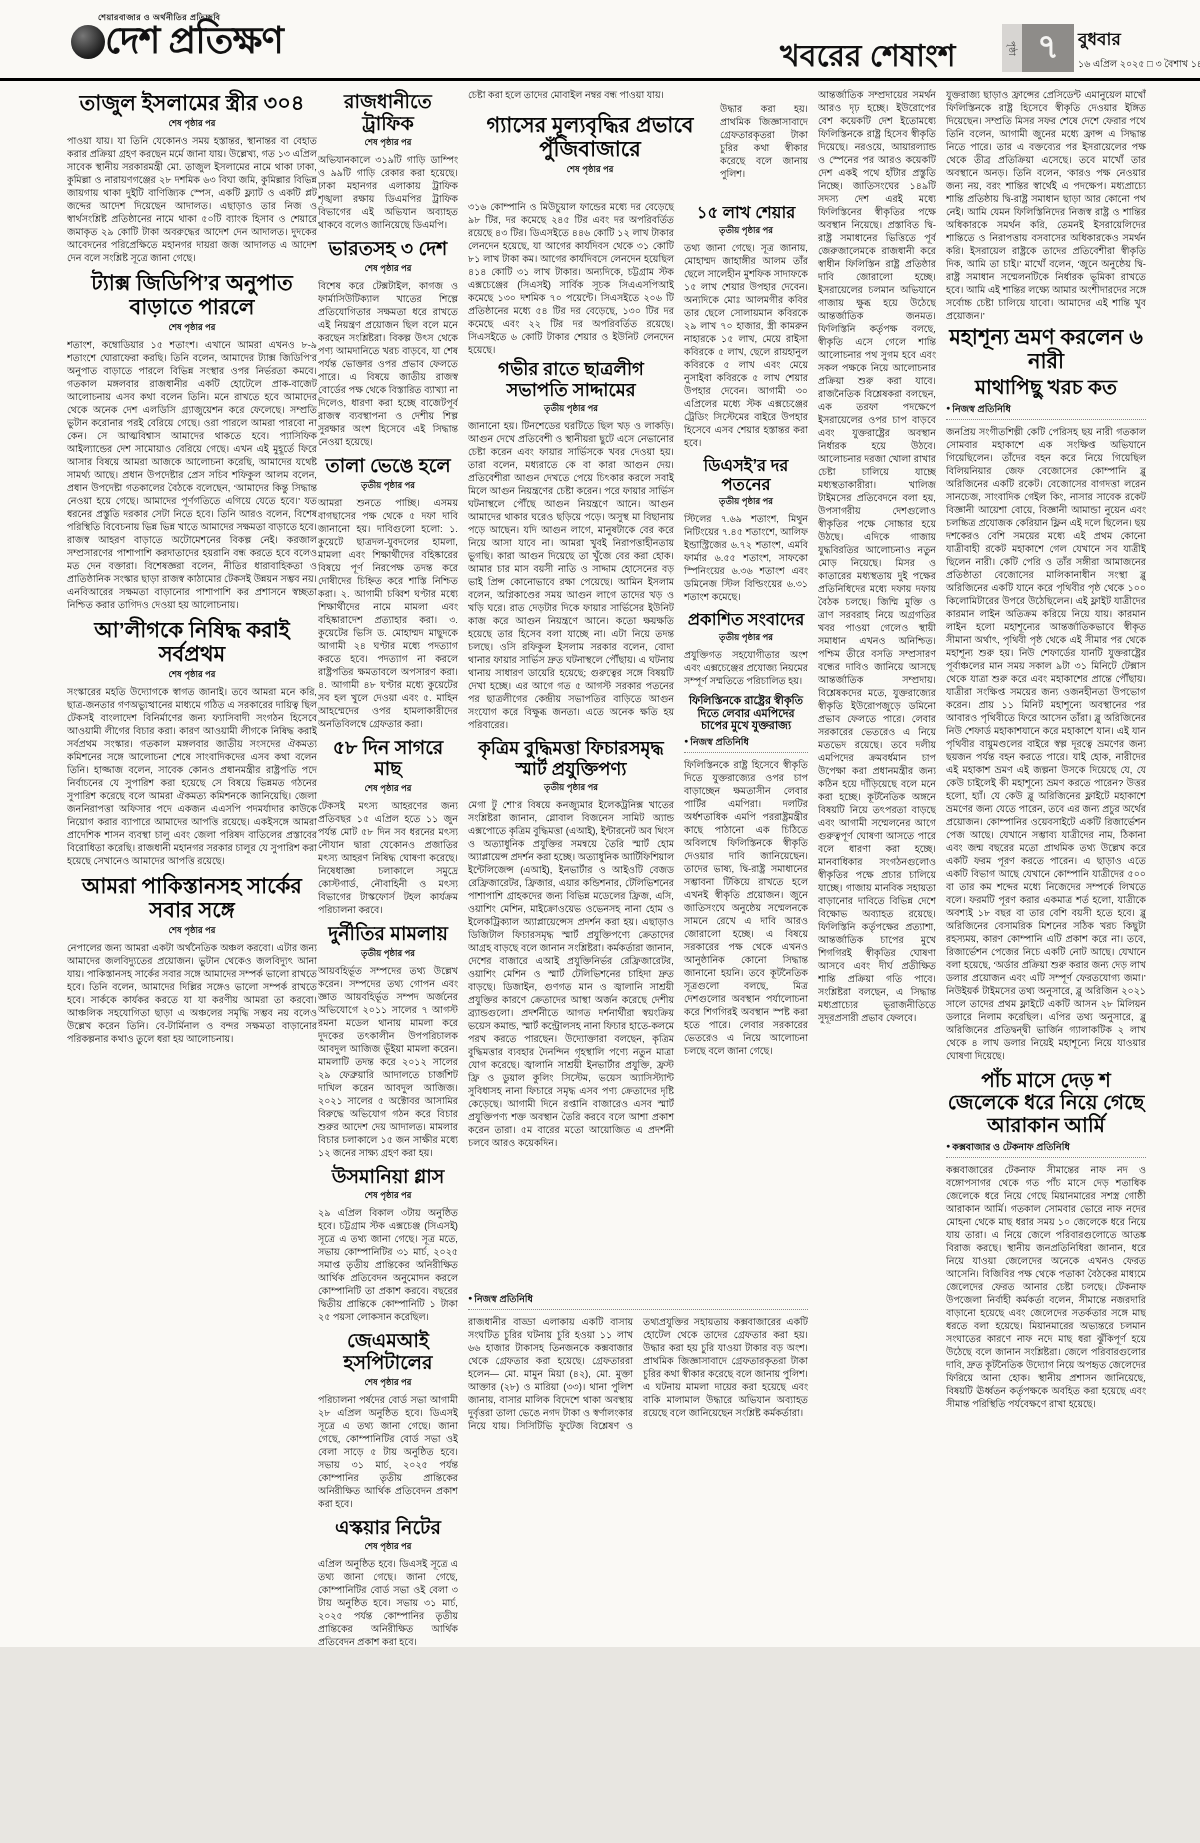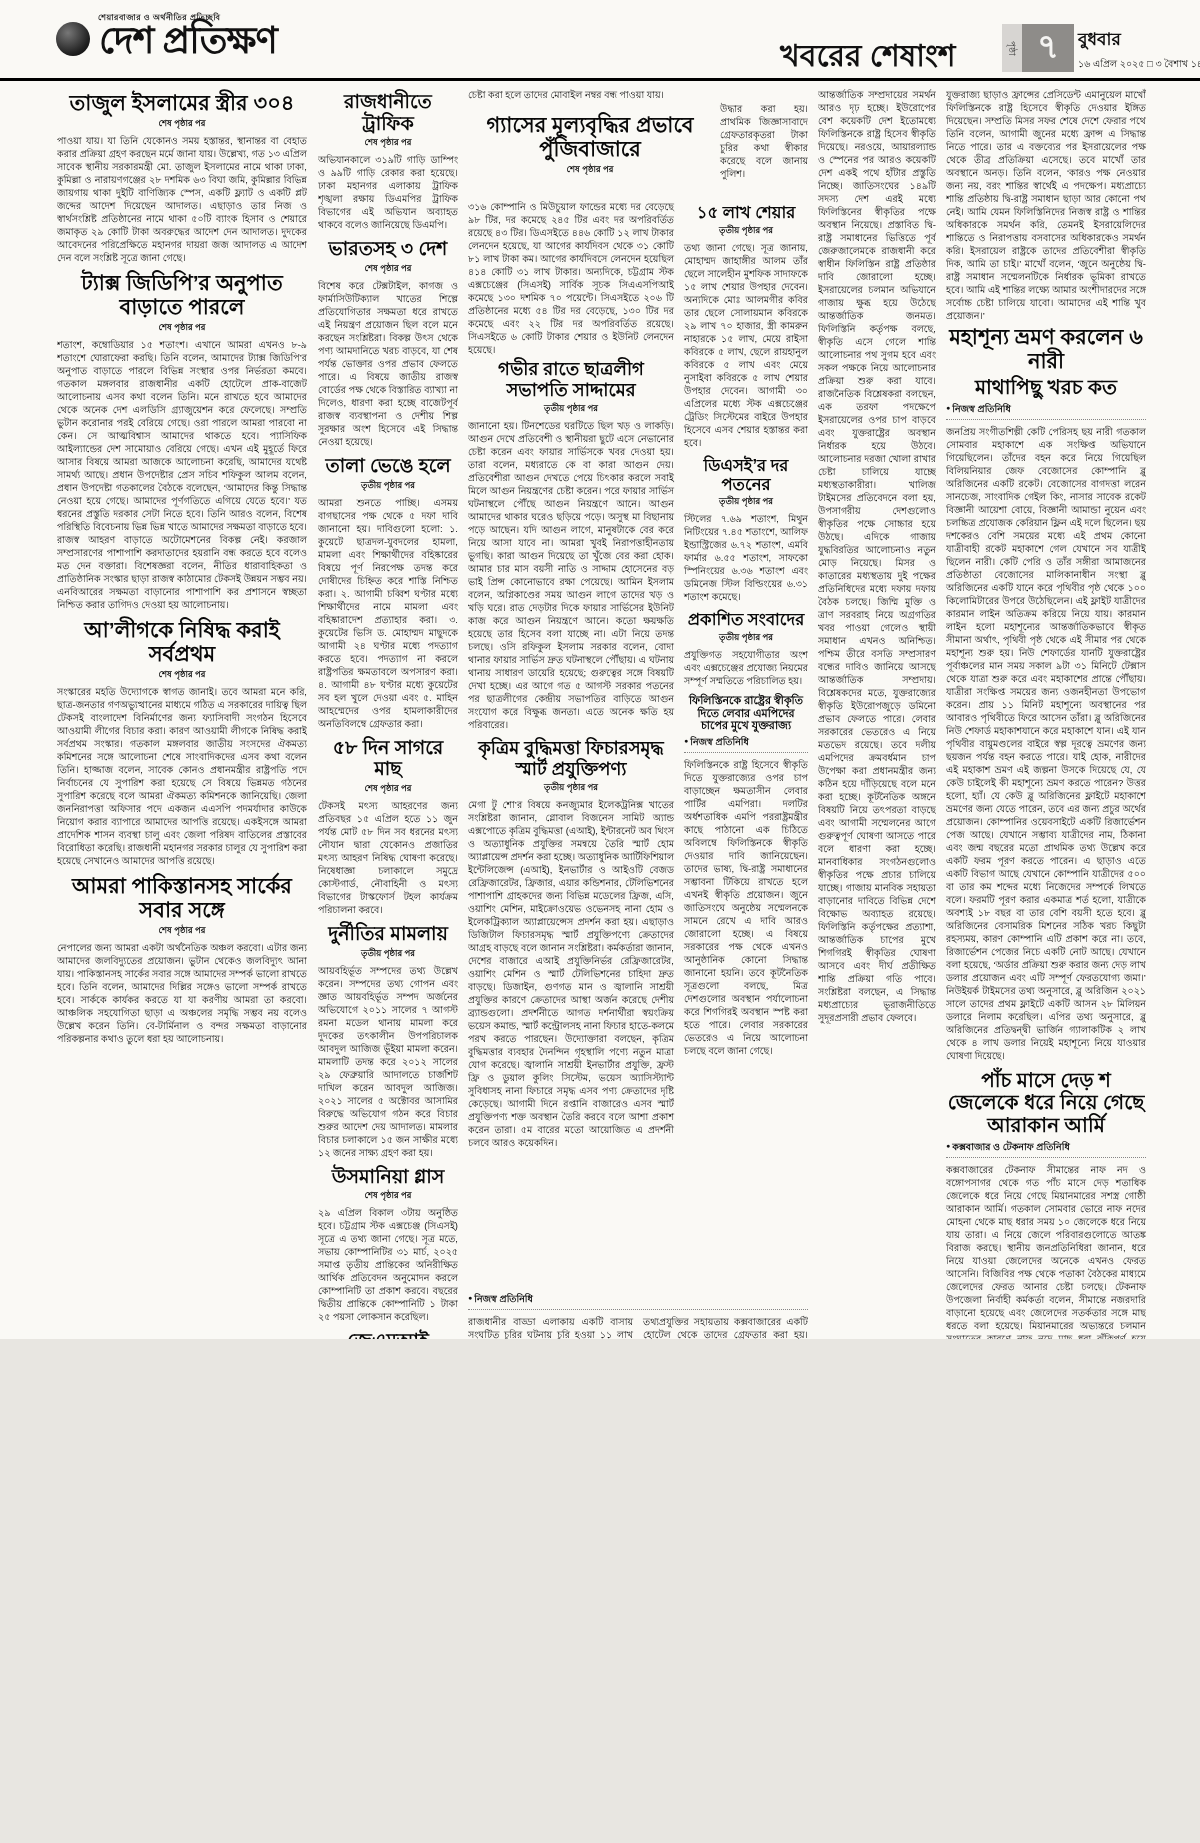--- a/index.html
+++ b/index.html
@@ -1,36 +1,36 @@
 <!DOCTYPE html>
 <html lang="bn"><head>
 <meta charset="utf-8">
 <style>
   html,body{margin:0;padding:0;background:#e8e6e1;}
-  .page{position:relative;width:1200px;height:1339px;background:#faf9f5;color:#111;
+  .page{position:relative;width:1200px;height:1647px;background:#faf9f5;color:#111;
         font-family:"Liberation Sans","DejaVu Sans",sans-serif;overflow:hidden;margin:0 auto;}
   
   .hdr{position:absolute;left:0;top:0;width:1200px;height:80px;}
   .tagline{position:absolute;left:98px;top:11px;font-size:8px;font-weight:bold;letter-spacing:.5px;color:#222;}
-  .brand{position:absolute;left:56px;top:22px;display:flex;align-items:flex-start;gap:9px;}
+  .brand{position:absolute;left:71px;top:22px;display:flex;align-items:flex-end;gap:0;}
   .emblem{width:34px;height:34px;border-radius:50%;background:radial-gradient(circle at 35% 32%,#777 0%,#222 65%,#000 100%);flex:0 0 auto;}
   .brand-title{font-size:37px;font-weight:900;line-height:1;letter-spacing:-1px;}
   .section-title{position:absolute;left:780px;top:32px;font-size:30px;font-weight:900;}
   .pagebox{position:absolute;left:1002px;top:24px;display:flex;}
   .pglabel{width:20px;height:48px;background:#d7d5d2;color:#333;font-size:9px;writing-mode:vertical-rl;
            display:flex;align-items:center;justify-content:center;}
   .pgnum{width:52px;height:48px;background:#8e8c89;color:#f5f4f2;font-size:34px;font-weight:bold;
          display:flex;align-items:center;justify-content:center;}
   .daydate{position:absolute;left:1078px;top:26px;width:118px;}
   .day{font-size:17px;font-weight:bold;}
   .date{font-size:9.5px;margin-top:3px;white-space:nowrap;}
   .toprule{position:absolute;left:0;top:78px;width:1200px;height:3px;background:#000;}
   
   .col{position:absolute;top:88px;height:1748px;overflow:hidden;}
-  .colA{left:57px;width:250px;}
+  .colA{left:67px;width:250px;}
   .colB{left:318px;width:140px;}
   .mid{left:468px;width:340px;}
   .colE{left:818px;width:118px;}
   .colF{left:946px;width:200px;}
   article{margin:0 0 7px;}
   .hl{font-weight:900;text-align:center;margin:3px 0 0;line-height:1.14;color:#090909;}
   .hl-a{font-size:21px;}
   .hl-b{font-size:19px;}
   .hl-gas{font-size:21px;}
   .hl-c{font-size:18px;}

